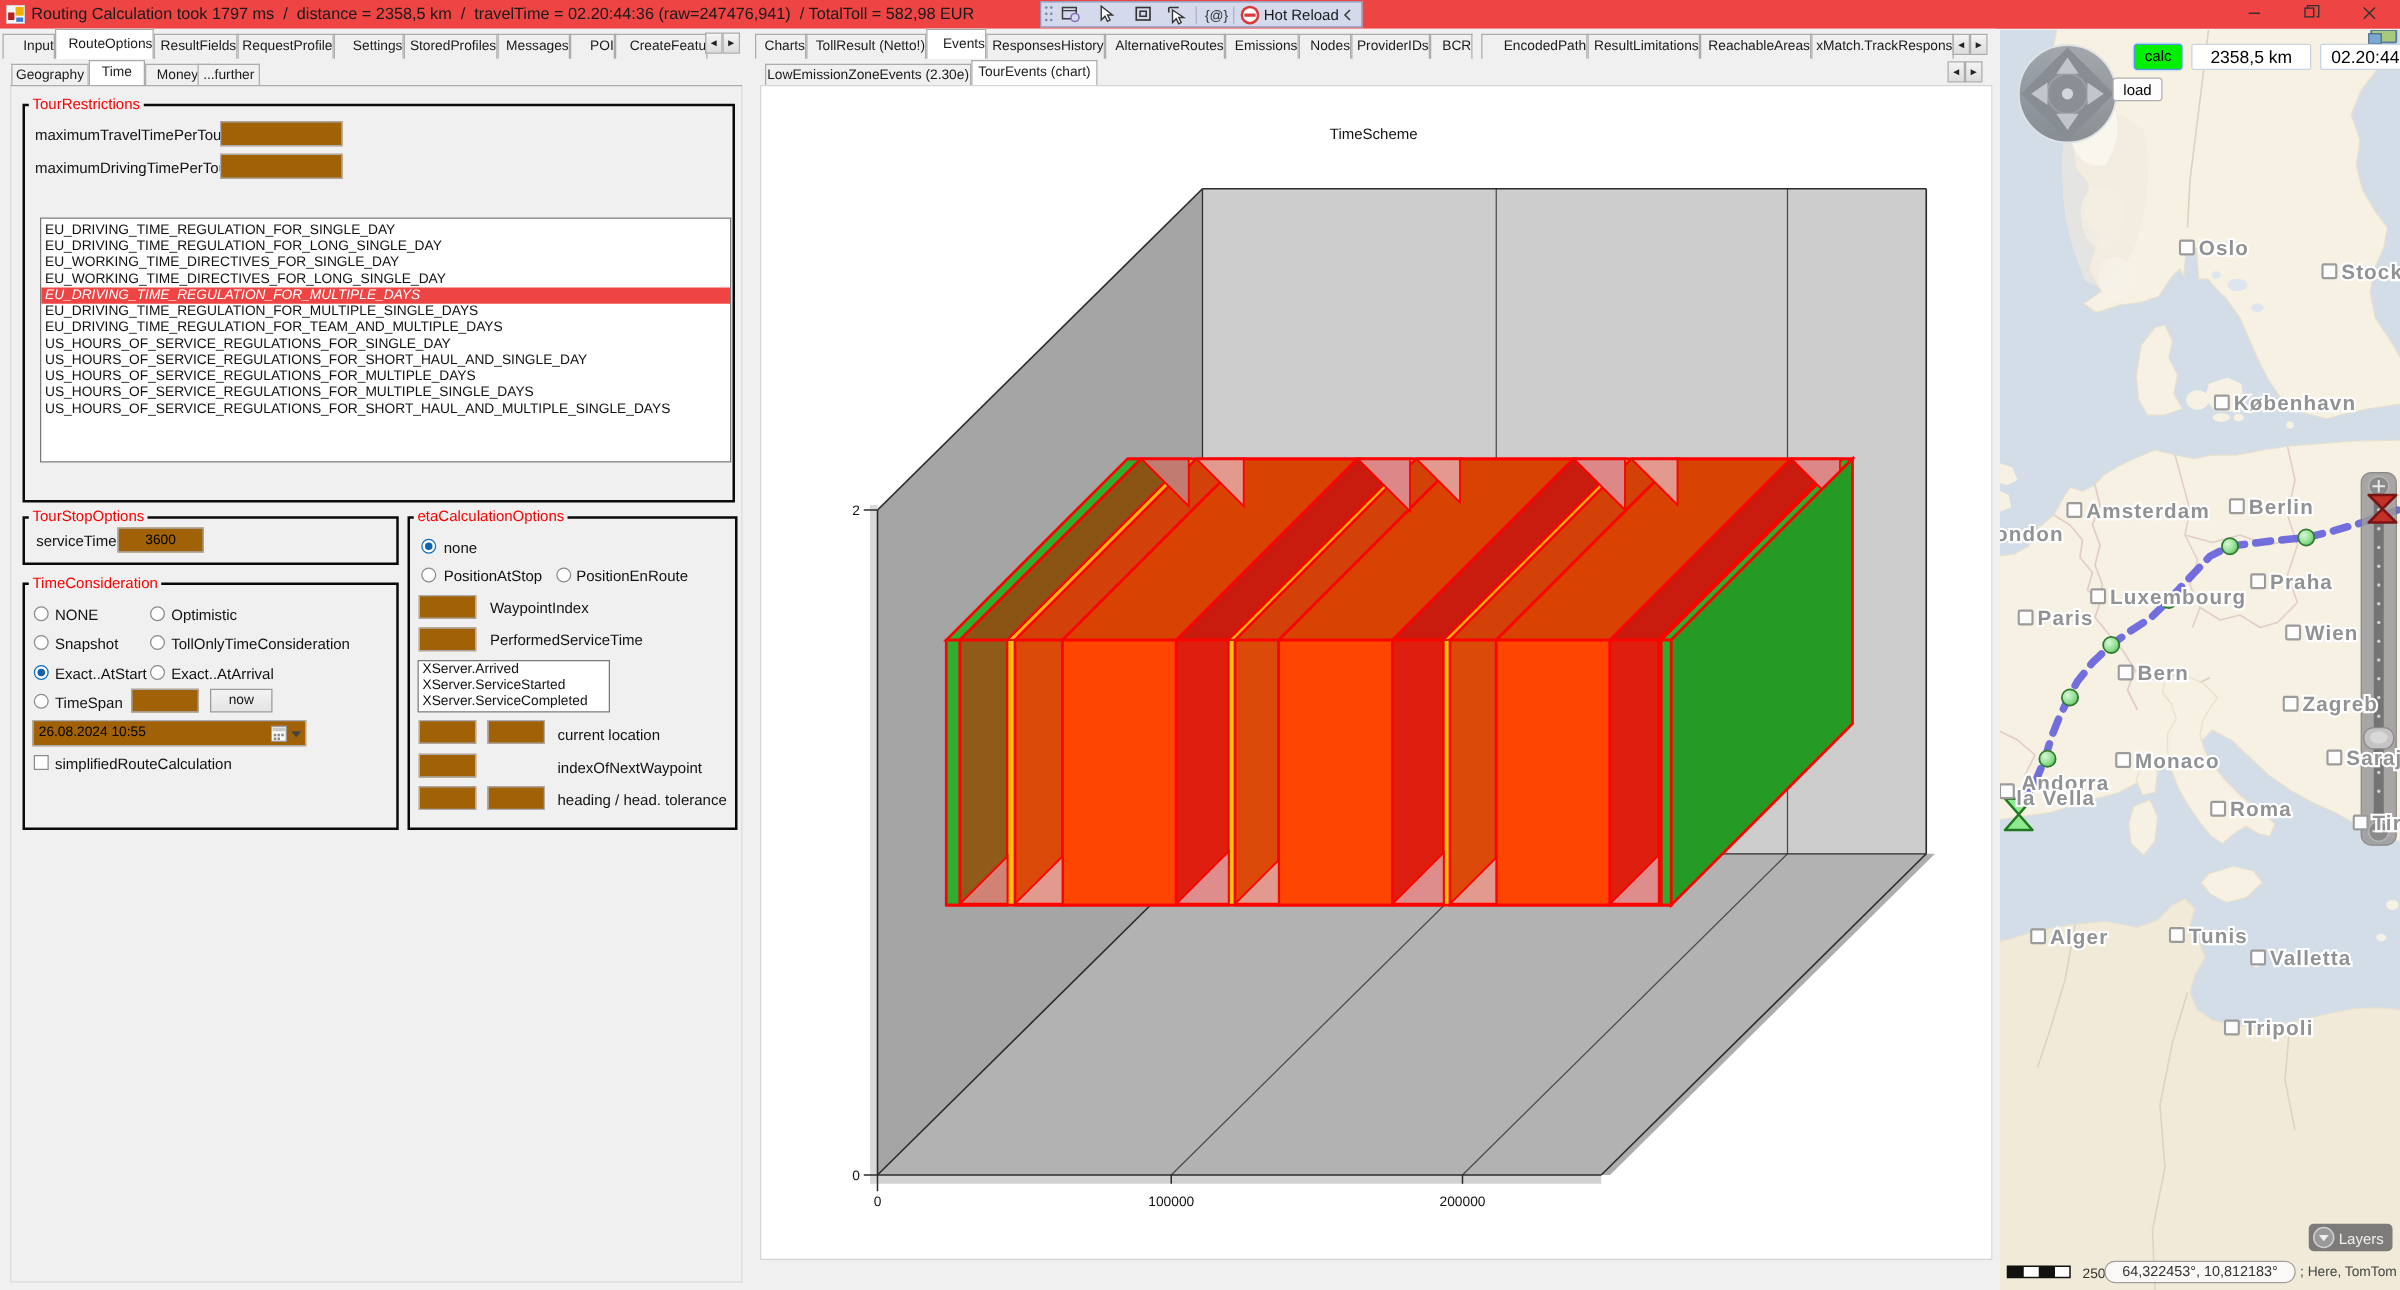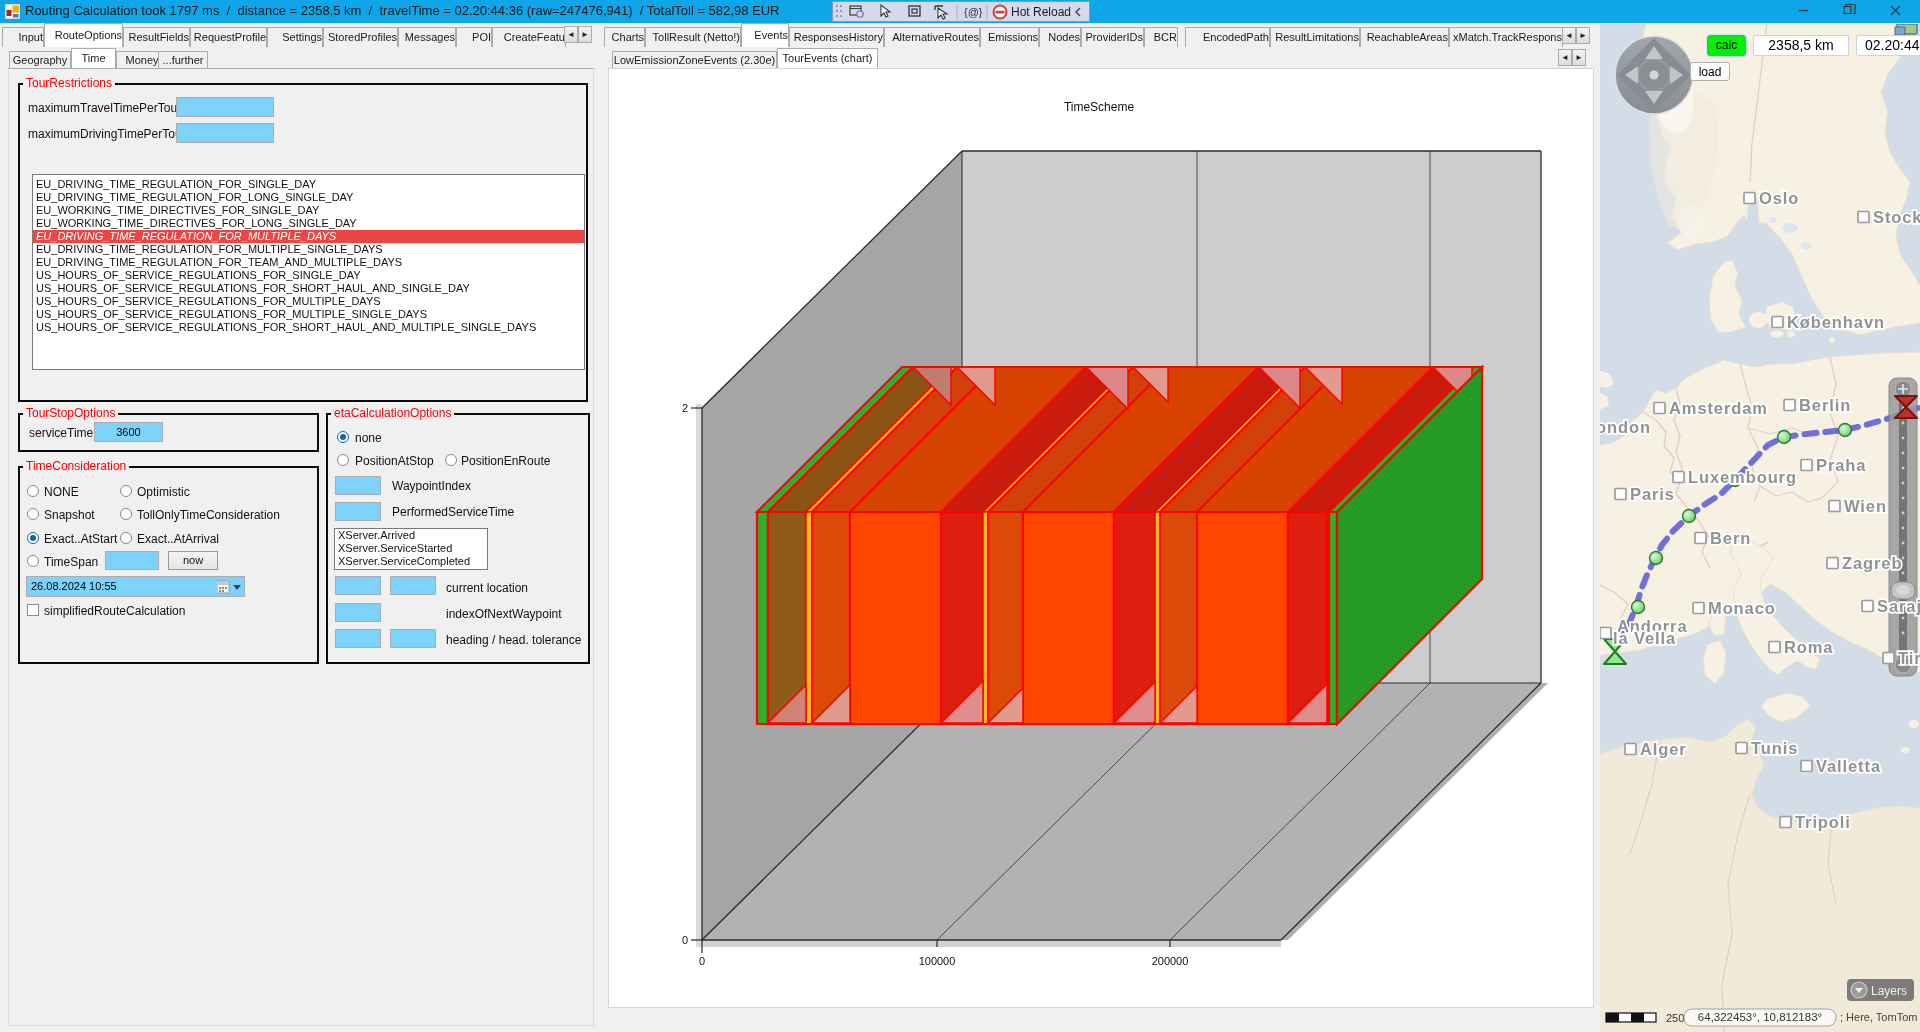--- a/index.html
+++ b/index.html
@@ -1,38 +1,38 @@
 <!DOCTYPE html>
 <html><head>
 <meta charset="utf-8">
 <style>
 * { margin:0; padding:0; box-sizing:border-box; }
 html,body { width:1920px; height:1032px; overflow:hidden; font-family:"Liberation Sans", sans-serif; background:#f0f0f0; }
 #root { position:absolute; left:0; top:0; width:1920px; height:1032px; background:#f0f0f0; }
 .abs { position:absolute; }
 
-#titlebar { position:absolute; left:0; top:0; width:1920px; height:23px; background:#0ea5e9; }
+#titlebar { position:absolute; left:0; top:0; width:1920px; height:23px; background:#ef4444; }
 #title-text { position:absolute; left:25px; top:3px; font-size:13px; color:#1a1a1a; white-space:pre; }
 
 .winbtn { position:absolute; top:0; height:22px; color:#333; font-size:13px; text-align:center; }
 
 #vstoolbar { position:absolute; left:832px; top:1px; width:258px; height:21px; background:#d4daeb; border:1px solid #8c96bd; }
 
 .tab { position:absolute; top:4px; height:20px; background:#f0f0f0; border:1px solid #acacac; border-bottom:none; font-size:11px; color:#1a1a1a; text-align:right; line-height:19px; white-space:nowrap; overflow:hidden; }
 .tab.active { top:0; height:24px; background:#ffffff; z-index:3; line-height:23px; }
 .tabrow { position:absolute; height:25px; }
 .subtab { position:absolute; top:3px; height:17px; background:#f0f0f0; border:1px solid #acacac; border-bottom:none; font-size:11px; color:#1a1a1a; text-align:center; line-height:16px; white-space:nowrap; }
 .subtab.active { top:0; height:20px; background:#ffffff; z-index:3; line-height:19px; }
 .scrollbtns { position:absolute; width:30px; height:17px; }
 .scrollbtns .sb { position:absolute; top:0; width:14px; height:17px; background:linear-gradient(#f4f4f4,#dcdcdc); border:1px solid #acacac; font-size:8px; color:#222; text-align:center; line-height:16px; }
 
 .groupbox { position:absolute; border:2px solid #0a0a0a; }
 .grouplabel { position:absolute; top:-9px; left:3px; background:#f0f0f0; color:#fb0000; font-size:12px; padding:0 3px; white-space:nowrap; }
 .lbl { position:absolute; font-size:12px; color:#111; white-space:nowrap; }
-.tbox { position:absolute; background:#7dd3fc; border:1px solid #abadb3; }
+.tbox { position:absolute; background:#a16207; border:1px solid #abadb3; }
 .radio { position:absolute; width:12px; height:12px; border-radius:50%; background:#fff; border:1px solid #8a8a8a; }
 .radio.sel { border:1px solid #0a6cbd; }
 .radio.sel::after { content:""; position:absolute; left:2px; top:2px; width:6px; height:6px; border-radius:50%; background:#1062b0; }
 .checkbox { position:absolute; width:12px; height:12px; background:#fff; border:1px solid #8a8a8a; }
 .btn { position:absolute; background:linear-gradient(#f3f3f3,#e4e4e4); border:1px solid #9a9a9a; font-size:11px; color:#111; text-align:center; }
 .listbox { position:absolute; background:#fff; border:1px solid #7a7a7a; overflow:hidden; }
 .li { font-size:11px; color:#111; white-space:pre; height:13px; line-height:13px; padding-left:3px; }
 .li.sel { background:#ef4444; color:#fff;font-style:italic; }
 </style>
 </head>

